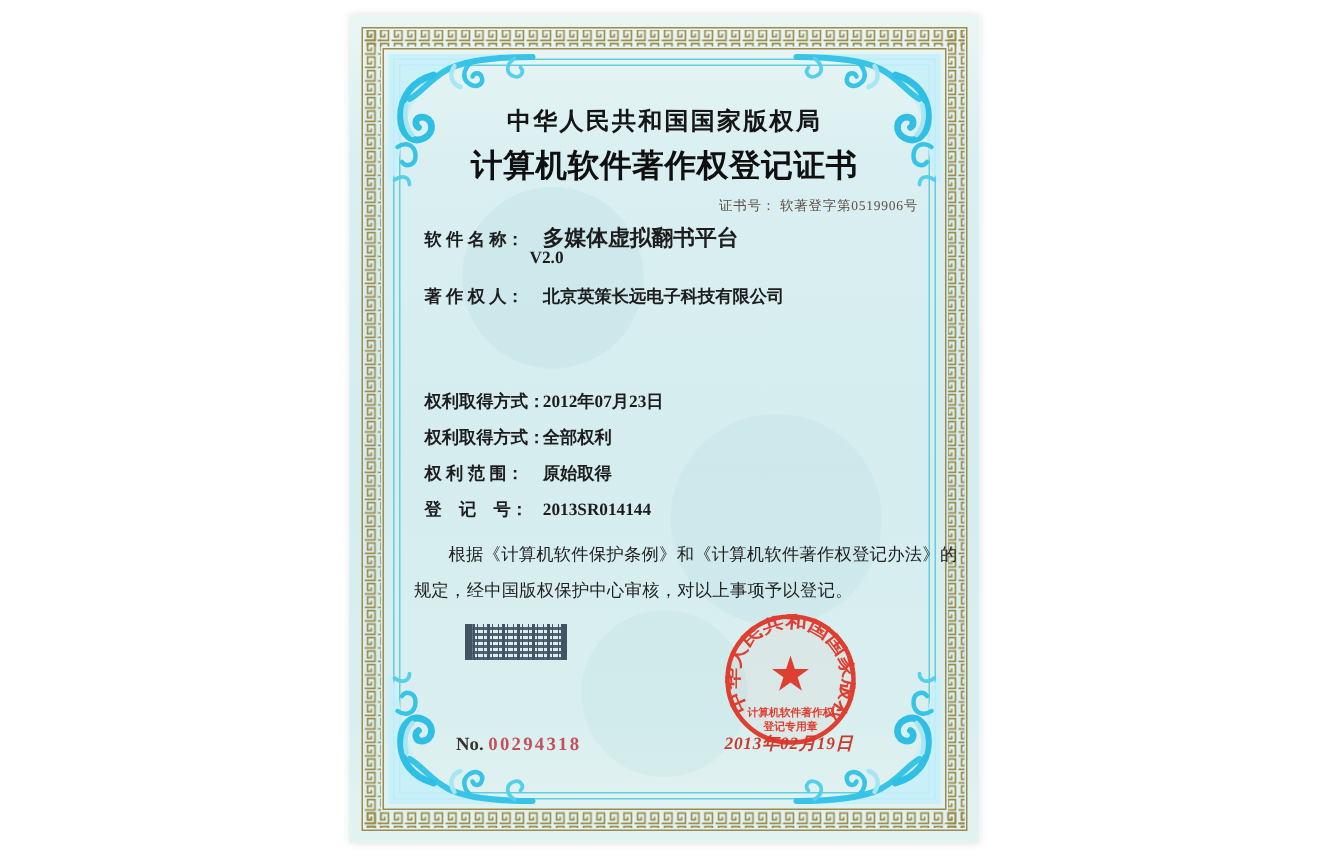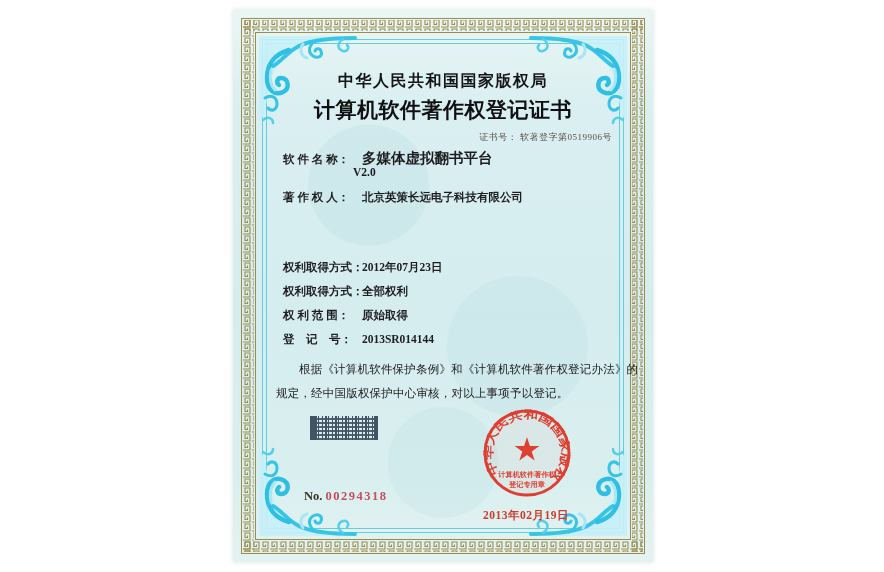--- a/index.html
+++ b/index.html
@@ -40,22 +40,22 @@
     position:absolute;left:77px;top:406px;width:68px;height:24px;opacity:0.88;
     border-left:5px solid #2e3f50;border-right:4px solid #2e3f50;box-sizing:border-box;
     background:
       repeating-linear-gradient(0deg, rgba(46,63,80,0.9) 0 2px, rgba(46,63,80,0) 2px 4px),
       repeating-linear-gradient(90deg, #2e3f50 0 2px, #d9eef0 2px 3px, #2e3f50 3px 4px, #d9eef0 4px 7px, #2e3f50 7px 8px, #d9eef0 8px 10px);
   }
   .serial{position:absolute;left:71px;top:479px;font-size:12.5px;white-space:nowrap;}
   .serial .no-label{color:#3a332c;font-weight:bold;}
   .serial .no-value{color:#c5505c;font-weight:bold;letter-spacing:1.5px;margin-left:0;}
   .issue-date{
-    position:absolute;left:250px;top:498px;font-size:11.5px;font-weight:bold;
-    color:#cf3a2c;letter-spacing:0.5px;z-index:1;white-space:nowrap;
+    position:absolute;left:250px;top:478px;font-size:11.5px;font-weight:bold;
+    color:#cf3a2c;letter-spacing:0.5px;z-index:1;white-space:nowrap;font-style:italic;
   }
   svg.seal{position:absolute;left:246px;top:395px;width:96px;height:96px;z-index:2;opacity:0.93;}
 </style>
 </head>
 <body>
 
 <div class="cert">
 
   <svg class="frame" viewBox="0 0 420 552">
     <defs>

